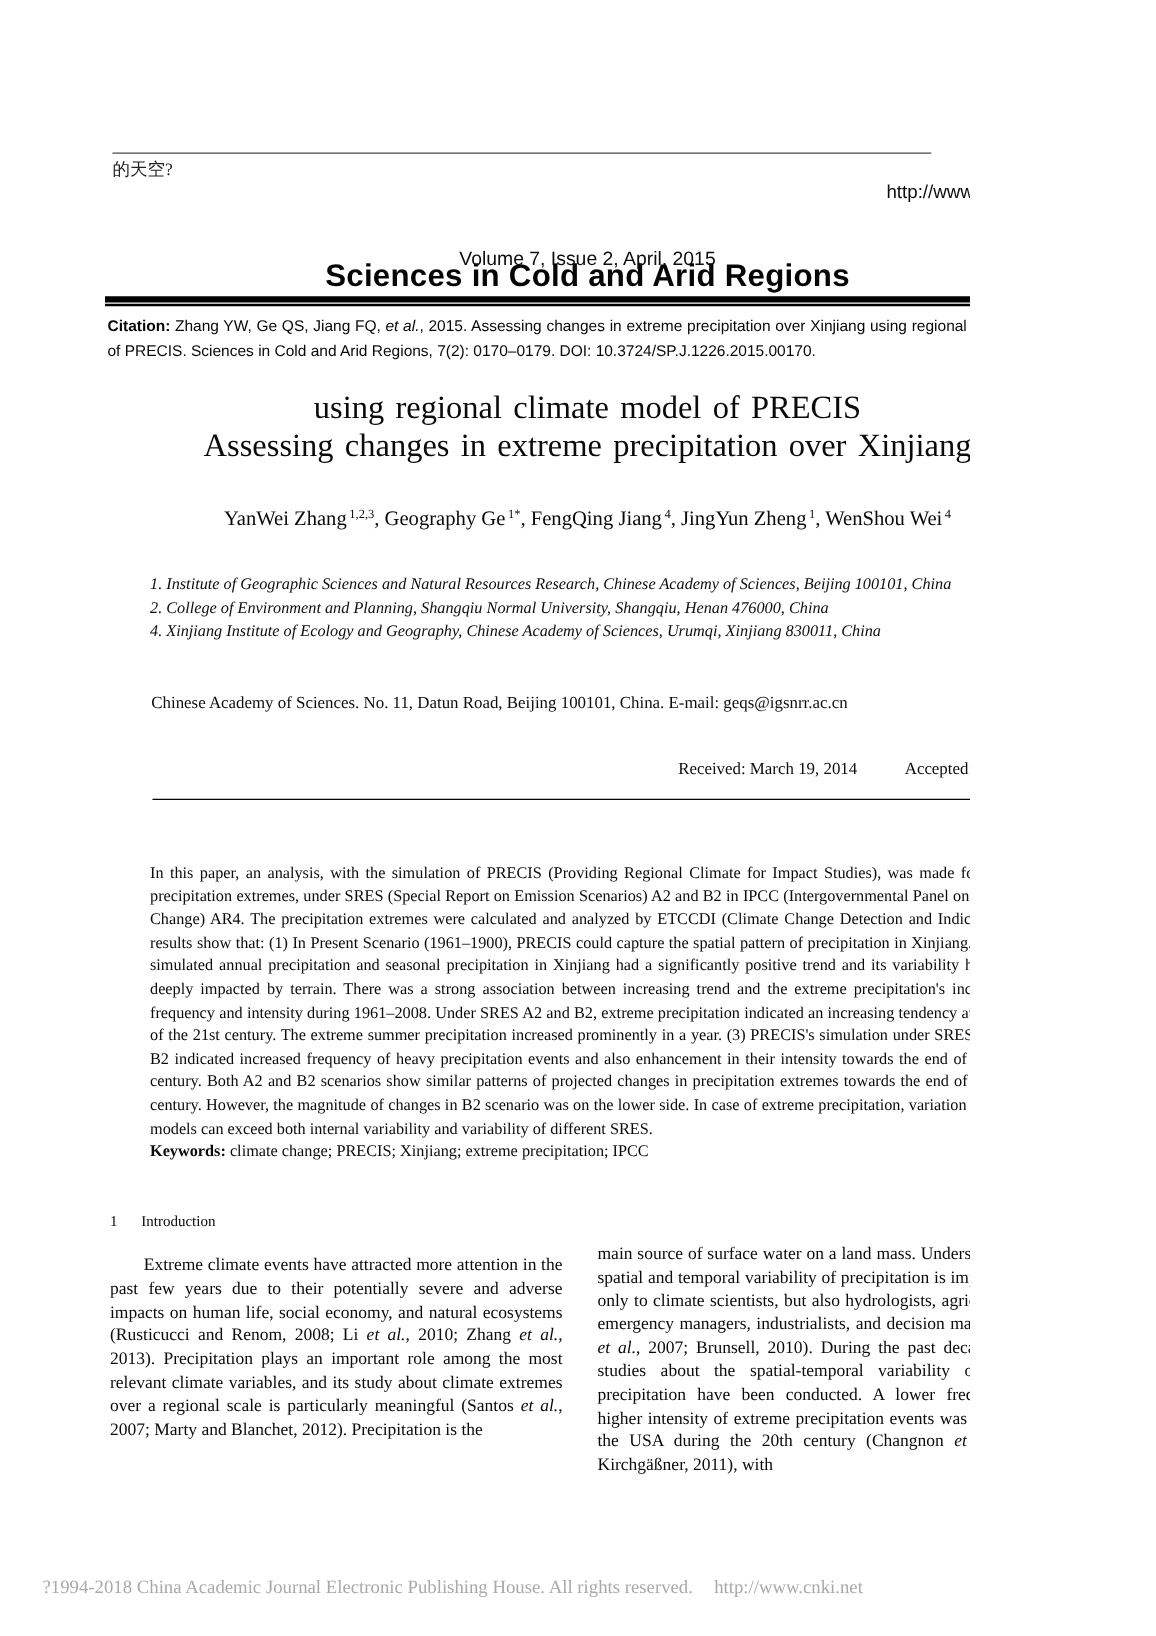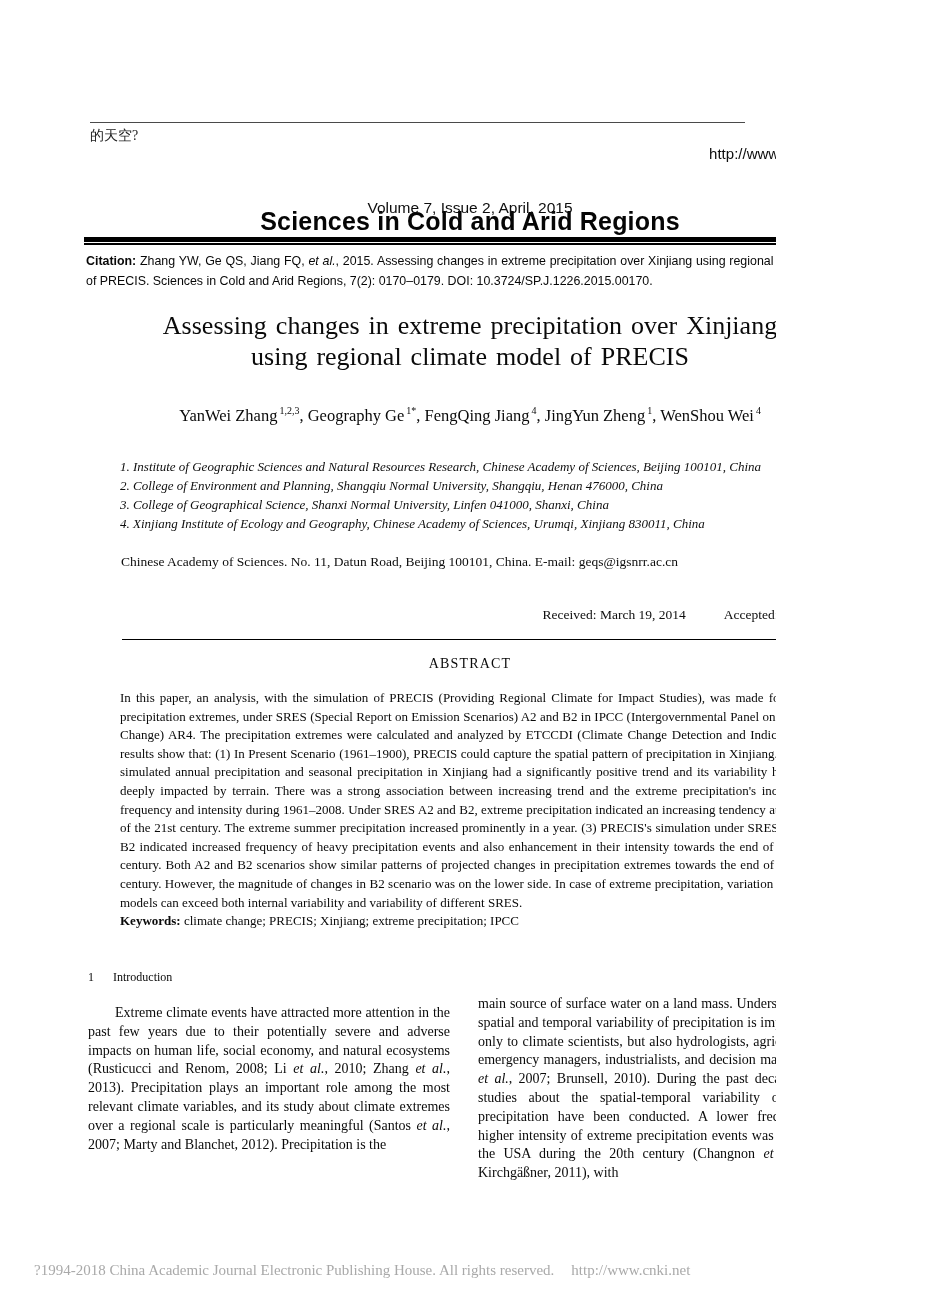--- a/index.html
+++ b/index.html
@@ -87,41 +87,39 @@
   <div class="abs hdr-volume">Volume 7, Issue 2, April, 2015</div>
 
   <div class="abs double-rule">
     <div class="bar"></div>
     <div class="thin"></div>
   </div>
 
   <div class="abs citation"><b>Citation:</b><span> Zhang YW, Ge QS, Jiang FQ, <i>et al.</i>, 2015. Assessing changes in extreme precipitation over Xinjiang using regional climate model of PRECIS. Sciences in Cold and Arid Regions, 7(2): 0170–0179. DOI: 10.3724/SP.J.1226.2015.00170.</span></div>
 
   <div class="abs title">
+    <div>using regional climate model of PRECIS</div>
     <div>Assessing changes in extreme precipitation over Xinjiang</div>
-    <div>using regional climate model of PRECIS</div>
   </div>
 
   <div class="abs authors"><span><span>YanWei Zhang</span><sup>1,2,3</sup><span>, </span></span><span><span>Geography Ge</span><sup>1*</sup><span>, </span></span><span><span>FengQing Jiang</span><sup>4</sup><span>, </span></span><span><span>JingYun Zheng</span><sup>1</sup><span>, </span></span><span><span>WenShou Wei</span><sup>4</sup><span></span></span></div>
 
   <div class="abs affils">
     <div>1. Institute of Geographic Sciences and Natural Resources Research, Chinese Academy of Sciences, Beijing 100101, China</div>
     <div>2. College of Environment and Planning, Shangqiu Normal University, Shangqiu, Henan 476000, China</div>
-    <div>3. College of Geographical Science, Shanxi Normal University, Linfen 041000, Shanxi, China</div>
     <div>4. Xinjiang Institute of Ecology and Geography, Chinese Academy of Sciences, Urumqi, Xinjiang 830011, China</div>
   </div>
 
   <div class="abs corr">
     <div class="l2">Chinese Academy of Sciences. No. 11, Datun Road, Beijing 100101, China. E-mail: geqs@igsnrr.ac.cn</div>
   </div>
 
   <div class="abs dates"><span>Received: March 19, 2014</span><span class="accepted">Accepted: July 17, 2014</span></div>
 
   <div class="abs abs-rule"></div>
-  <div class="abs abs-heading">ABSTRACT</div>
 
   <div class="abs abstract">
     <div>In this paper, an analysis, with the simulation of PRECIS (Providing Regional Climate for Impact Studies), was made for future precipitation extremes, under SRES (Special Report on Emission Scenarios) A2 and B2 in IPCC (Intergovernmental Panel on Climate Change) AR4. The precipitation extremes were calculated and analyzed by ETCCDI (Climate Change Detection and Indices). The results show that: (1) In Present Scenario (1961–1900), PRECIS could capture the spatial pattern of precipitation in Xinjiang. (2) The simulated annual precipitation and seasonal precipitation in Xinjiang had a significantly positive trend and its variability had been deeply impacted by terrain. There was a strong association between increasing trend and the extreme precipitation's increase in frequency and intensity during 1961–2008. Under SRES A2 and B2, extreme precipitation indicated an increasing tendency at the end of the 21st century. The extreme summer precipitation increased prominently in a year. (3) PRECIS's simulation under SRES A2 and B2 indicated increased frequency of heavy precipitation events and also enhancement in their intensity towards the end of the 21st century. Both A2 and B2 scenarios show similar patterns of projected changes in precipitation extremes towards the end of the 21st century. However, the magnitude of changes in B2 scenario was on the lower side. In case of extreme precipitation, variation between models can exceed both internal variability and variability of different SRES.</div>
     <div class="keywords"><b>Keywords:</b><span> climate change; PRECIS; Xinjiang; extreme precipitation; IPCC</span></div>
   </div>
 
   <div class="abs col-left">
     <div class="sec-head"><span class="num">1</span><span>Introduction</span></div>
     <div class="body-par">Extreme climate events have attracted more attention in the past few years due to their potentially severe and adverse impacts on human life, social economy, and natural ecosystems (Rusticucci and Renom, 2008; Li <i>et al.</i>, 2010; Zhang <i>et al.</i>, 2013). Precipitation plays an important role among the most relevant climate variables, and its study about climate extremes over a regional scale is particularly meaningful (Santos <i>et al.</i>, 2007; Marty and Blanchet, 2012). Precipitation is the</div>
   </div>

